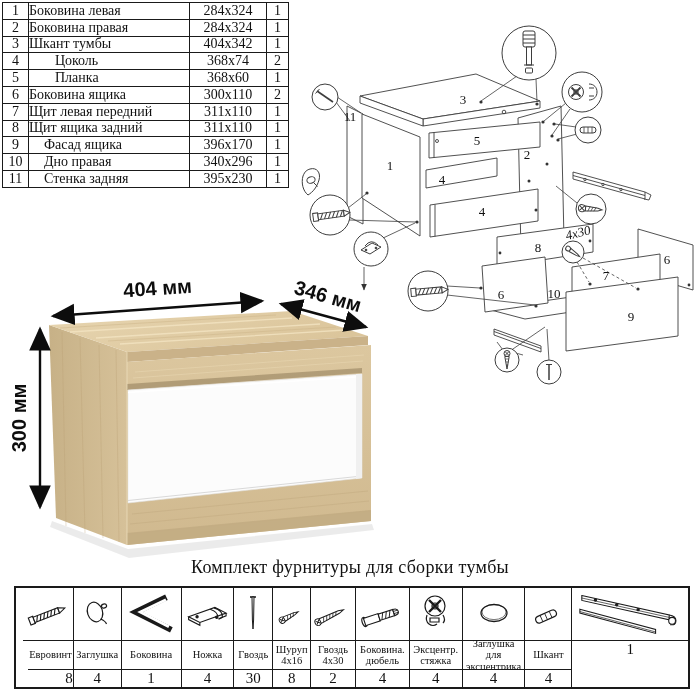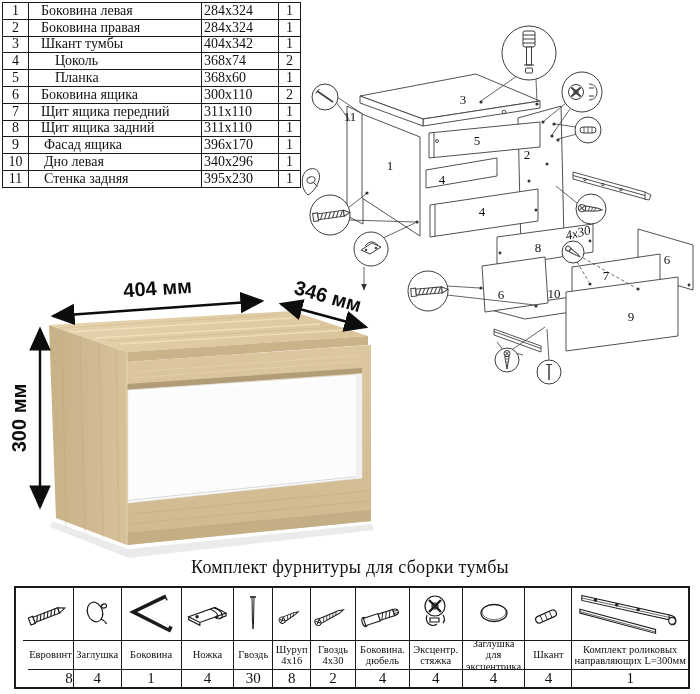--- a/index.html
+++ b/index.html
@@ -3,22 +3,22 @@
 <meta charset="utf-8">
 <style>
   html,body{margin:0;padding:0;background:#888;}
   .sheet{position:relative;width:700px;height:694px;background:#ffffff;overflow:hidden;
          font-family:"Liberation Serif", serif;color:#111;}
   
   .parts-table{position:absolute;left:2px;top:2px;border-collapse:collapse;table-layout:fixed;width:278px;}
   .parts-table td{border:1.5px solid #1a1a1a;height:15.8px;padding:0 2px;font-size:14px;line-height:1;
                   white-space:nowrap;overflow:hidden;}
   .parts-table .c-num{width:21px;text-align:center;}
-  .parts-table .c-name{width:158px;text-align:left;padding-left:12px;}
-  .parts-table .c-size{width:72px;text-align:left;}
+  .parts-table .c-name{width:158px;text-align:left;padding-left:0;}
+  .parts-table .c-size{width:72px;text-align:center;}
   .parts-table .c-qty{width:17px;text-align:center;}
   .parts-table tr:nth-child(4) .c-name,
   .parts-table tr:nth-child(5) .c-name{padding-left:26px;}
   .parts-table tr:nth-child(9) .c-name,
   .parts-table tr:nth-child(10) .c-name,
   .parts-table tr:nth-child(11) .c-name{padding-left:15px;}
   
   .exploded{position:absolute;left:290px;top:0;width:410px;height:400px;}
   .render3d{position:absolute;left:0;top:270px;width:400px;height:300px;}
   .diag-label{font-family:"Liberation Serif",serif;font-size:13px;fill:#111;}
@@ -82,42 +82,42 @@
 
         <tr>
           <td class="c-num">6</td>
           <td class="c-name">Боковина ящика</td>
           <td class="c-size">300x110</td>
           <td class="c-qty">2</td>
         </tr>
 
         <tr>
           <td class="c-num">7</td>
-          <td class="c-name">Щит ящика передний</td>
+          <td class="c-name">Щит левая передний</td>
           <td class="c-size">311x110</td>
           <td class="c-qty">1</td>
         </tr>
 
         <tr>
           <td class="c-num">8</td>
           <td class="c-name">Щит ящика задний</td>
           <td class="c-size">311x110</td>
           <td class="c-qty">1</td>
         </tr>
 
         <tr>
           <td class="c-num">9</td>
           <td class="c-name">Фасад ящика</td>
           <td class="c-size">396x170</td>
           <td class="c-qty">1</td>
         </tr>
 
         <tr>
           <td class="c-num">10</td>
-          <td class="c-name">Дно левая</td>
+          <td class="c-name">Дно правая</td>
           <td class="c-size">340x296</td>
           <td class="c-qty">1</td>
         </tr>
 
         <tr>
           <td class="c-num">11</td>
           <td class="c-name">Стенка задняя</td>
           <td class="c-size">395x230</td>
           <td class="c-qty">1</td>
         </tr>
@@ -565,19 +565,18 @@
               <circle cx="20" cy="9.5" r="1.2" fill="#1a1a1a"></circle>
               <circle cx="42" cy="14.5" r="1.2" fill="#1a1a1a"></circle>
               <circle cx="64" cy="19.5" r="1.2" fill="#1a1a1a"></circle>
               <path d="M96 25 q7 1 7 6 q0 5 -6 4" fill="none"></path>
               <circle cx="99" cy="31" r="3.5"></circle>
               <path d="M4 19 L82 40 L82 44 L4 23 Z"></path>
               <path d="M4 21.5 L82 42.5" fill="none" stroke-width="0.7"></path>
             </g>
           </svg>
         </div>
-        <div class="hw-name">Комплект роликовых направляющих L=300мм</div>
         <div class="hw-qty">1</div>
       </div>
 
   </div>
 
 </div>
 
 </body></html>

